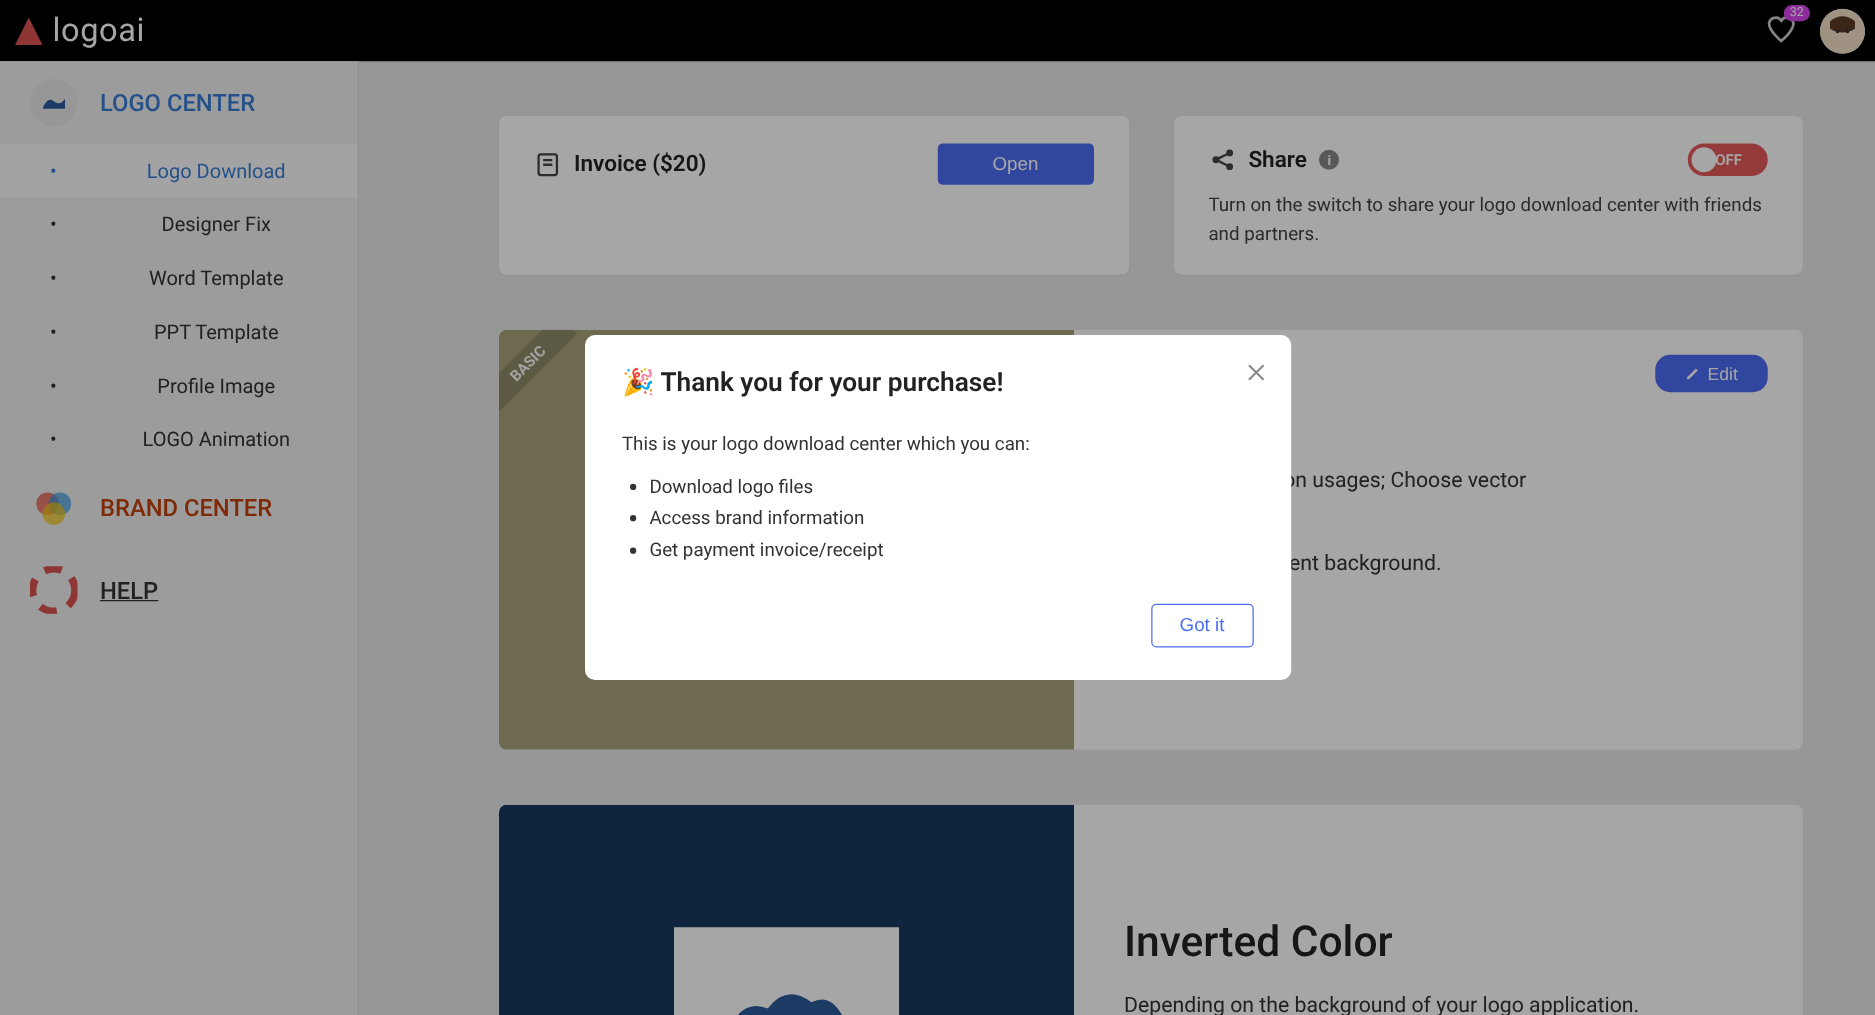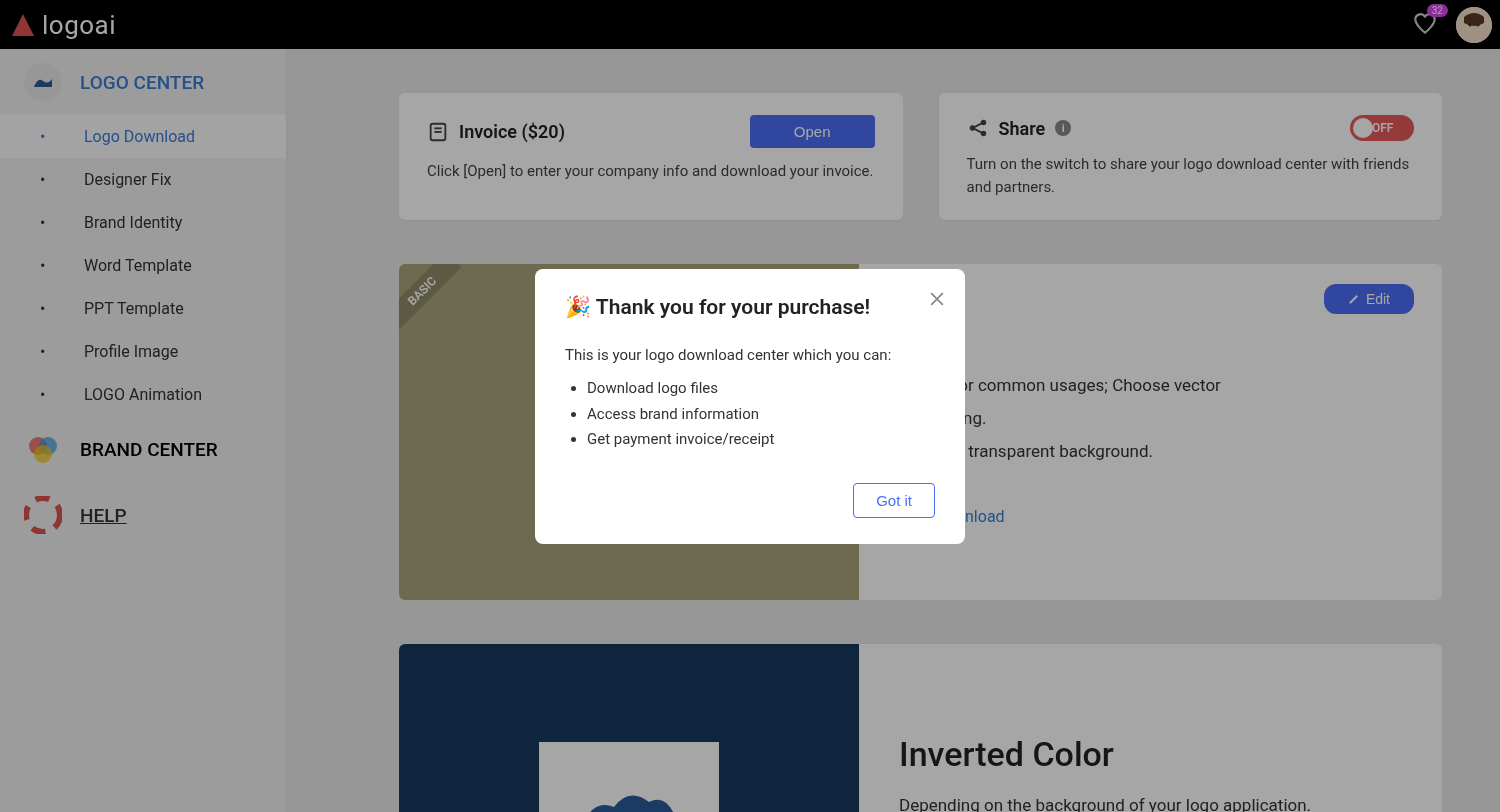--- a/index.html
+++ b/index.html
@@ -67,40 +67,41 @@
     }
     .sidebar-section {
       display: flex;
       align-items: center;
       padding: 14px 24px;
       font-size: 19px;
       font-weight: 500;
       color: #3a7bd5;
       gap: 18px;
     }
-    .sidebar-section.brand { color: #000000; }
+    .sidebar-section.brand { color: #c2410c; }
     .sidebar-section.help { color: #333; text-decoration: underline; }
     .sidebar-icon {
       width: 38px;
       height: 38px;
       border-radius: 50%;
       display: flex;
       align-items: center;
       justify-content: center;
     }
     .sidebar-list {
       list-style: none;
       padding: 0;
     }
     .sidebar-list li {
       padding: 12px 24px 12px 44px;
       font-size: 16px;
       color: #333;
       position: relative;
       cursor: pointer;
+      text-align: center;
     }
     .sidebar-list li::before {
       content: "•";
       position: absolute;
       left: 40px;
       color: #333;
     }
     .sidebar-list li.active {
       background: #fafafa;
       color: #3a7bd5;
@@ -268,21 +269,21 @@
     .overlay {
       position: absolute;
       inset: 0;
       background: rgba(0,0,0,0.35);
       display: flex;
       align-items: center;
       justify-content: center;
       z-index: 100;
     }
     .modal {
-      width: 430px;
+      width: 565px;
       background: #fff;
       border-radius: 8px;
       padding: 26px 30px 26px 30px;
       position: relative;
     }
     .modal-close {
       position: absolute;
       top: 16px;
       right: 18px;
       font-size: 26px;
@@ -363,21 +364,20 @@
       <svg width="38" height="38" viewBox="0 0 38 38">
           <circle cx="19" cy="19" r="19" fill="#e9e9e9"></circle>
           <path d="M10 24 Q14 14 19 18 Q24 22 28 16 L28 24 Z" fill="#2a5b9c"></path>
         </svg>
     </div>
     <span>LOGO CENTER</span>
   </div>
   <ul class="sidebar-list">
     <li class="active"><span>Logo Download</span></li>
     <li><span>Designer Fix</span></li>
-    <li><span>Brand Identity</span></li>
     <li><span>Word Template</span></li>
     <li><span>PPT Template</span></li>
     <li><span>Profile Image</span></li>
     <li><span>LOGO Animation</span></li>
   </ul>
   <div class="sidebar-section brand">
     <div class="sidebar-icon">
       <svg width="38" height="38" viewBox="0 0 38 38">
           <circle cx="14" cy="16" r="9" fill="#e74c3c" opacity="0.7"></circle>
           <circle cx="24" cy="16" r="9" fill="#3498db" opacity="0.7"></circle>
@@ -404,21 +404,20 @@
         <div class="card-title">
           <svg width="22" height="22" viewBox="0 0 24 24" fill="#444">
               <rect x="4" y="3" width="16" height="18" rx="2" fill="none" stroke="#444" stroke-width="2"></rect>
               <line x1="8" y1="8" x2="16" y2="8" stroke="#444" stroke-width="2"></line>
               <line x1="8" y1="12" x2="16" y2="12" stroke="#444" stroke-width="2"></line>
             </svg>
           <span>Invoice ($20)</span>
         </div>
         <button class="open-btn">Open</button>
       </div>
-      <p class="card-desc">Click [Open] to enter your company info and download your invoice.</p>
     </div>
 
     <div class="card">
       <div class="card-header">
         <div class="card-title">
           <svg width="22" height="22" viewBox="0 0 24 24" fill="#444">
               <circle cx="6" cy="12" r="3"></circle>
               <circle cx="18" cy="6" r="3"></circle>
               <circle cx="18" cy="18" r="3"></circle>
               <line x1="8" y1="11" x2="16" y2="7" stroke="#444" stroke-width="2"></line>

